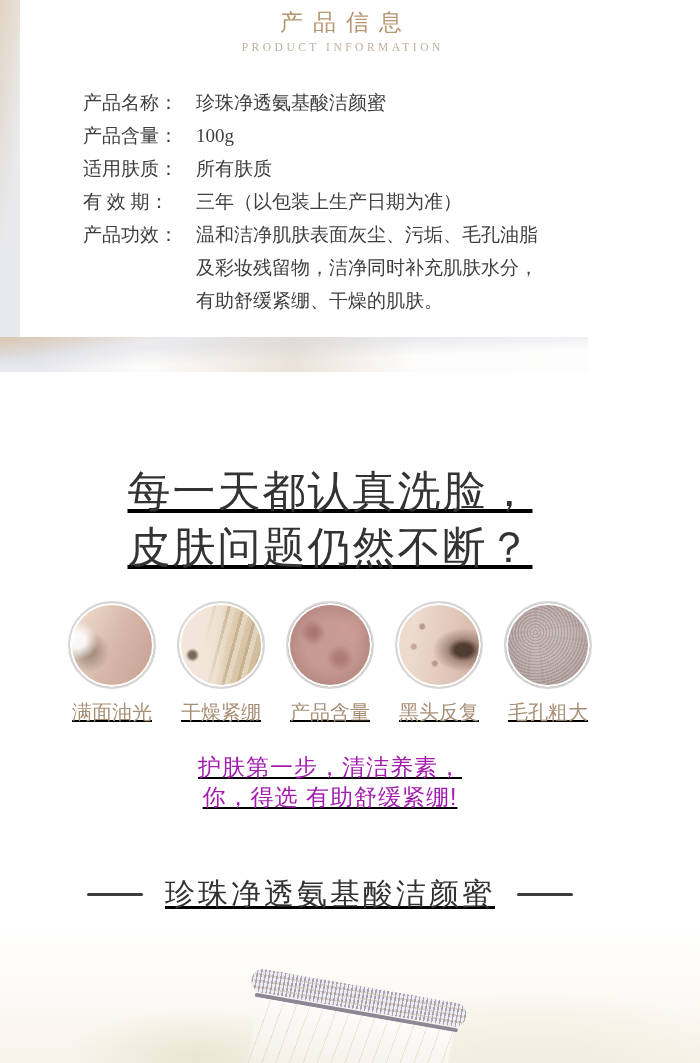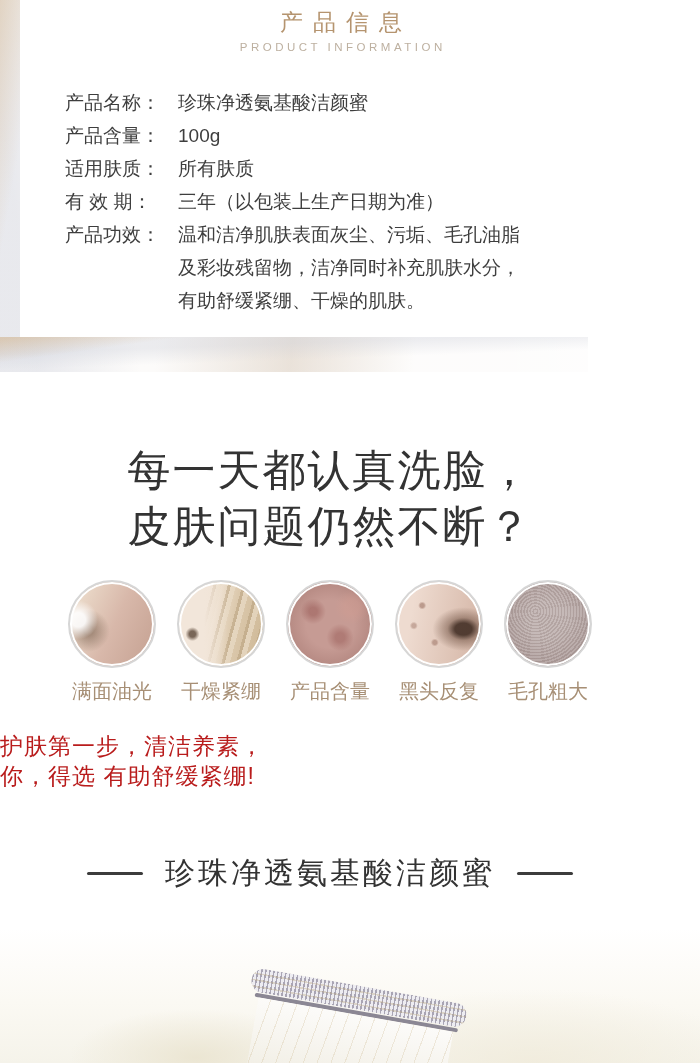--- a/index.html
+++ b/index.html
@@ -8,20 +8,21 @@
 
   
   .top-wrap{
     position:absolute;top:0;left:0;width:588px;height:372px;
     background-color:#f2f0ee;
     background-image:
       linear-gradient(100deg, rgba(214,182,140,0.45) 0%, rgba(214,182,140,0) 7%),
       linear-gradient(82deg, rgba(196,200,214,0.35) 6%, rgba(255,255,255,0) 22%),
       linear-gradient(95deg, rgba(255,255,255,0.85) 30%, rgba(232,224,214,0.5) 52%, rgba(255,255,255,0.9) 72%),
       linear-gradient(85deg, rgba(226,210,196,0.4) 82%, rgba(255,255,255,0) 96%);
+    font-family: Liberation Serif, serif;
   }
   .top-wrap::after{
     content:"";position:absolute;left:0;right:0;bottom:0;height:35px;
     background-image:
       linear-gradient(172deg, rgba(213,178,132,0.5) 2%, rgba(213,178,132,0) 22%),
       linear-gradient(178deg, rgba(203,206,216,0.35) 30%, rgba(255,255,255,0) 60%);
   }
 
   .info-card{
     position:absolute;top:0;left:20px;width:642px;height:337px;
@@ -30,28 +31,28 @@
   .info-title{
     margin-top:7px;text-align:center;
     font-size:23px;letter-spacing:10px;padding-left:10px;
     color:#b5946f;
   }
   .info-subtitle{
     margin-top:3px;text-align:center;
     font-size:11.5px;letter-spacing:3.5px;padding-left:3.5px;
     color:#bdb0a0;
   }
-  .info-rows{margin-top:33px;padding-left:45px;}
+  .info-rows{margin-top:33px;padding-left:45px;margin-left:18px;}
   .info-row{display:flex;font-size:19px;line-height:33px;color:#3e3e3e;}
   .info-row .lbl{width:113px;flex:0 0 113px;}
   .info-row .val{flex:1;}
   .val.preline{white-space:pre-line;}
 
   
-  .mid{position:absolute;top:372px;left:0;width:660px;}
+  .mid{position:absolute;top:393px;left:0;width:660px;text-decoration:underline;}
   .headline{
     margin-top:70px;text-align:center;color:#333333;
     font-size:43px;line-height:56px;letter-spacing:2px;font-weight:500;
   }
   .circles{
     margin-top:26px;display:flex;justify-content:center;gap:21px;
   }
   .circle-item{width:88px;display:flex;flex-direction:column;align-items:center;}
   .circle{
     width:88px;height:88px;border-radius:50%;
@@ -79,21 +80,21 @@
     repeating-radial-gradient(circle at 35% 35%, rgba(255,255,255,0.12) 0 1.5px, rgba(130,112,108,0.18) 1.5px 3px),
     radial-gradient(circle at 50% 45%, #beb0ae 0 30%, #a69492 88%);}
   .c5{background:
     radial-gradient(ellipse at 79% 56%, rgba(66,46,36,0.9) 0 9%, rgba(110,80,65,0.5) 17%, rgba(110,80,65,0) 33%),
     radial-gradient(circle at 30% 28%, rgba(140,95,80,0.5) 0 2px, rgba(140,95,80,0) 4px),
     radial-gradient(circle at 45% 72%, rgba(140,95,80,0.45) 0 2px, rgba(140,95,80,0) 4px),
     radial-gradient(circle at 20% 52%, rgba(140,95,80,0.4) 0 2px, rgba(140,95,80,0) 4px),
     linear-gradient(100deg, #eedbd0 20%, #ddc2b4 72%, #d2b3a4 100%);}
 
   .pitch{
-    margin-top:26px;color:#b91c1c;
+    margin-top:26px;text-align:center;color:#a21caf;
     font-size:23px;line-height:30px;letter-spacing:1px;
   }
   .banner{
     margin-top:62px;display:flex;align-items:center;justify-content:center;gap:22px;
   }
   .banner .dash{width:56px;height:3px;background:#3c3c3c;border-radius:1.5px;}
   .banner .banner-title{
     font-size:30px;letter-spacing:3px;color:#333333;font-weight:500;white-space:nowrap;
   }
 

